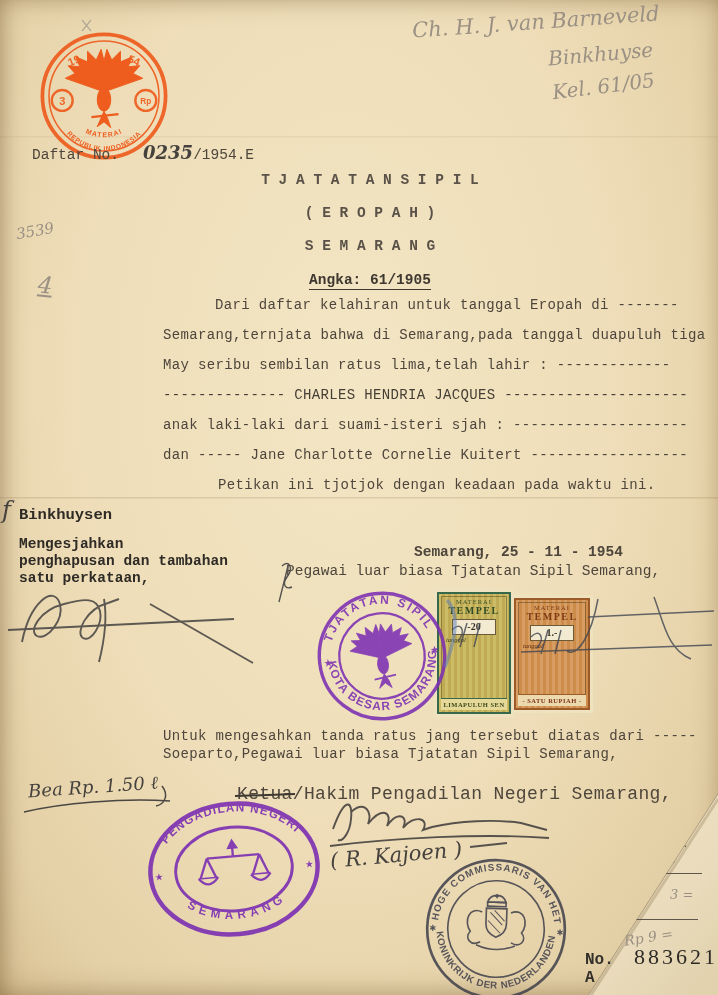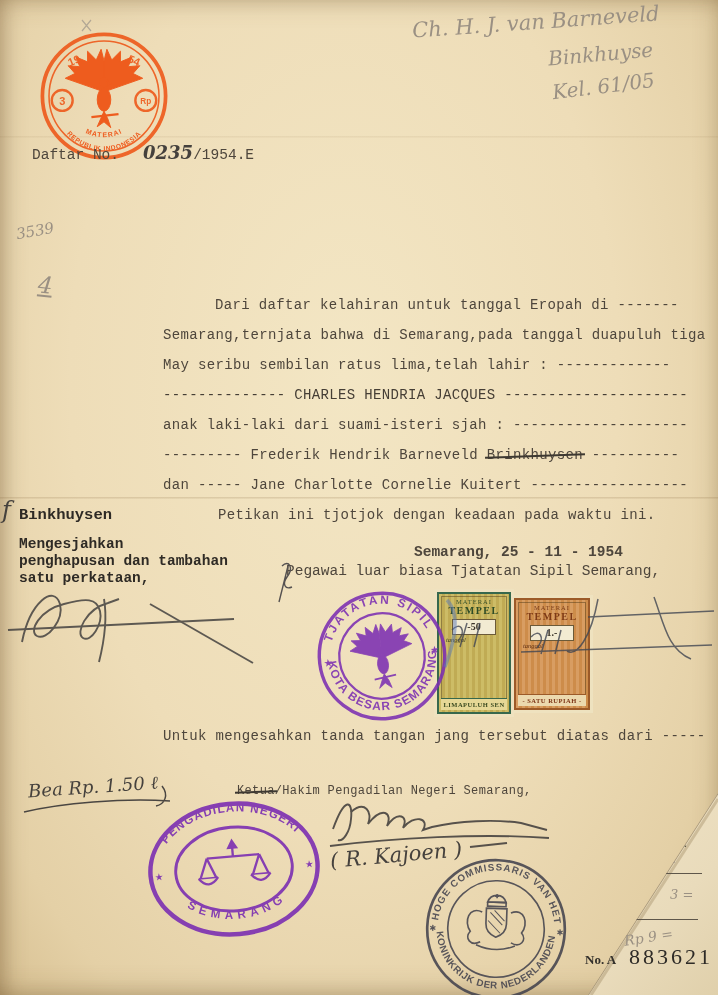--- a/index.html
+++ b/index.html
@@ -95,47 +95,52 @@
     </g>
   </svg>
 
   <div class="abs" style="left:8px;top:142px;">
     <span class="tw" style="font-size:14.5px;margin-left:24px;">Daftar No.</span><span class="hand ink" style="font-size:18px;font-weight:bold;margin-left:24px;">0235</span><span class="tw" style="font-size:14.5px;">/1954.E</span>
   </div>
 
   <div class="abs hand pencil" style="left:16px;top:222px;font-size:15px;transform:rotate(-10deg);">3539</div>
   <div class="abs hand pencil" style="left:38px;top:272px;font-size:23px;text-decoration:underline;transform:rotate(6deg);">4</div>
 
+  <div class="abs title-wrap">
+    <div class="title-line">T J A T A T A N     S I P I L</div>
+    <div class="title-line">( E R O P A H )</div>
+    <div class="title-line">S E M A R A N G</div>
+    <div><span class="angka">Angka: 61/1905</span></div>
+  </div>
 
   <div class="abs body-block">
     <div class="body-line indent1">Dari daftar kelahiran untuk tanggal Eropah di -------</div>
     <div class="body-line">Semarang,ternjata bahwa di Semarang,pada tanggal duapuluh tiga</div>
     <div class="body-line">May seribu sembilan ratus lima,telah lahir : -------------</div>
     <div class="body-line" style="color:#453e35;">-------------- CHARLES HENDRIA JACQUES ---------------------</div>
     <div class="body-line">anak laki-laki dari suami-isteri sjah : --------------------</div>
-    <div class="body-line"><span>--------- Frederik Hendrik Barneveld </span><span class="struck">Brinkhuysen</span><span> ----------</span></div>
     <div class="body-line">dan ----- Jane Charlotte Cornelie Kuitert ------------------</div>
     <div class="body-line" style="padding-left:55px;">Petikan ini tjotjok dengan keadaan pada waktu ini.</div>
   </div>
 
   <div class="abs hand ink" style="left:2px;top:496px;font-size:24px;">f</div>
   <div class="abs tw-bold" style="left:19px;top:506px;font-size:15.5px;">Binkhuysen</div>
   <div class="abs tw-bold" style="left:19px;top:536px;font-size:14.5px;">Mengesjahkan</div>
   <div class="abs tw-bold" style="left:19px;top:553px;font-size:14.5px;">penghapusan dan tambahan</div>
   <div class="abs tw-bold" style="left:19px;top:570px;font-size:14.5px;">satu perkataan,</div>
 
   <div class="abs tw" style="left:414px;top:544px;font-size:14.5px;font-weight:bold;">Semarang, 25 - 11 - 1954</div>
   <div class="abs tw" style="left:286px;top:563px;font-size:14.5px;">Pegawai luar biasa Tjatatan Sipil Semarang,</div>
 
   <div class="rev-stamp" style="left:437px;top:592px;width:74px;height:122px;border:2px solid #37684c;
        background:repeating-linear-gradient(90deg,#cdbc66 0 3px,#c0ab54 3px 6px);">
     <div class="rev-inner"></div>
     <div class="rev-h1" style="color:#37512a;">MATERAI</div>
     <div class="rev-h2" style="color:#2e4c26;">TEMPEL</div>
-    <div class="rev-box">-50</div>
+    <div class="rev-box">-20</div>
     <div class="rev-tgl" style="color:#3c3a22;">tanggal</div>
     <div class="rev-foot" style="background:#e6d896;color:#3a4a20;border-top:1px solid #37684c;">LIMAPULUH SEN</div>
   </div>
 
   <div class="rev-stamp" style="left:514px;top:598px;width:76px;height:112px;border:2px solid #9c5a28;
        background:repeating-linear-gradient(90deg,#d89d62 0 3px,#cd8c4a 3px 6px);">
     <div class="rev-inner"></div>
     <div class="rev-h1" style="color:#7a3c1a;">MATERAI</div>
     <div class="rev-h2" style="color:#7e3a16;">TEMPEL</div>
     <div class="rev-box">1.-</div>
@@ -164,22 +169,23 @@
       <path d="M0,-2 L-40,-16 L-30,-21 L-37,-29 L-25,-28 L-29,-38 L-17,-33 L-17,-44 L-8,-35 L-3,-46 L0,-34 Z" stroke-width="1"></path>
       <path d="M0,-2 L40,-16 L30,-21 L37,-29 L25,-28 L29,-38 L17,-33 L17,-44 L8,-35 L3,-46 L0,-34 Z" stroke-width="1"></path>
       <ellipse cx="0" cy="6" rx="7" ry="12"></ellipse>
       <circle cx="0" cy="-12" r="4.5"></circle>
       <path d="M3,-13 l6,2 -6,3 Z"></path>
       <path d="M0,18 L-8,36 L0,30 L8,37 L5,27 Z"></path>
       <path d="M-13,24 L15,21" fill="none" stroke-width="2.4"></path>
     </g>
   </svg>
 
-  <div class="abs tw" style="left:163px;top:728px;font-size:14px;letter-spacing:.35px;white-space:pre;">Untuk mengesahkan tanda tangan jang tersebut diatas dari -----</div>
-  <div class="abs tw" style="left:237px;top:784px;font-size:12px;letter-spacing:.35px;"><span class="struck">Ketua</span><span>/Hakim Pengadilan Negeri Semarang,</span></div>
+  <div class="abs tw" style="left:163px;top:728px;font-size:14px;letter-spacing:.35px;white-space:pre;">Untuk mengesahkan tanda ratus jang tersebut diatas dari -----</div>
+  <div class="abs tw" style="left:163px;top:746px;font-size:14px;letter-spacing:.35px;">Soeparto,Pegawai luar biasa Tjatatan Sipil Semarang,</div>
+  <div class="abs tw" style="left:237px;top:784px;font-size:18px;letter-spacing:.35px;"><span class="struck">Ketua</span><span>/Hakim Pengadilan Negeri Semarang,</span></div>
 
   <div class="abs hand ink" style="left:28px;top:776px;font-size:18px;transform:rotate(-4deg);">Bea Rp. 1.50 ℓ</div>
 
   <svg class="abs" style="left:140px;top:796px;transform:rotate(-5deg);opacity:.9;" width="188" height="146" viewBox="0 0 190 150">
     <g stroke="#7c2fb2" fill="none">
       <ellipse cx="95" cy="75" rx="86" ry="67" stroke-width="4.6"></ellipse>
       <ellipse cx="95" cy="75" rx="60" ry="43" stroke-width="3"></ellipse>
     </g>
     <defs>
       <path id="pnTop" d="M 16,75 A 79,59 0 1 1 174,75"></path>
@@ -245,21 +251,21 @@
     <div class="corner-line" style="left:60px;top:80px;width:54px;"></div>
     <div class="abs serif-small" style="left:56px;top:84px;font-size:13px;font-style:italic;color:#4c463a;">f</div>
     <div class="abs hand pencil" style="left:82px;top:94px;font-size:13px;">3 =</div>
     <div class="corner-line" style="left:20px;top:126px;width:90px;"></div>
     <div class="abs hand pencil" style="left:36px;top:136px;font-size:14px;transform:rotate(-9deg);">Rp 9 =</div>
     <div class="abs serif-small" style="left:2px;top:152px;font-size:11px;color:#4c463a;
          transform:rotate(-57deg);transform-origin:0 0;letter-spacing:.5px;">Kanselarijrecht</div>
   </div>
 
   <div class="abs" style="left:585px;top:944px;display:flex;align-items:baseline;gap:13px;">
-    <span class="serif-small" style="font-size:13px;font-weight:bold;color:#33302b;">No. A</span>
+    <span class="serif-small" style="font-size:16px;font-weight:bold;color:#33302b;font-family:Liberation Mono, monospace;">No. A</span>
     <span class="serif-small" style="font-size:22px;letter-spacing:3px;color:#2e2b27;">883621</span>
   </div>
 
   <svg class="abs" style="left:0;top:0;pointer-events:none;" width="718" height="995" viewBox="0 0 718 995">
 
     <path d="M82,20 l9,11 M91,20 l-9,11" stroke="#b3a895" stroke-width="1.2" fill="none"></path>
 
     <g stroke="#4a4744" stroke-width="1.9" fill="none" opacity=".88">
       <path d="M22,642 C30,602 54,584 60,604 C64,620 47,641 37,636 C28,631 40,610 64,604 C86,598 97,598 100,611 C103,624 91,643 83,638 C75,633 86,609 108,603 L119,599"></path>
       <path d="M104,599 C108,622 103,646 99,662"></path>

